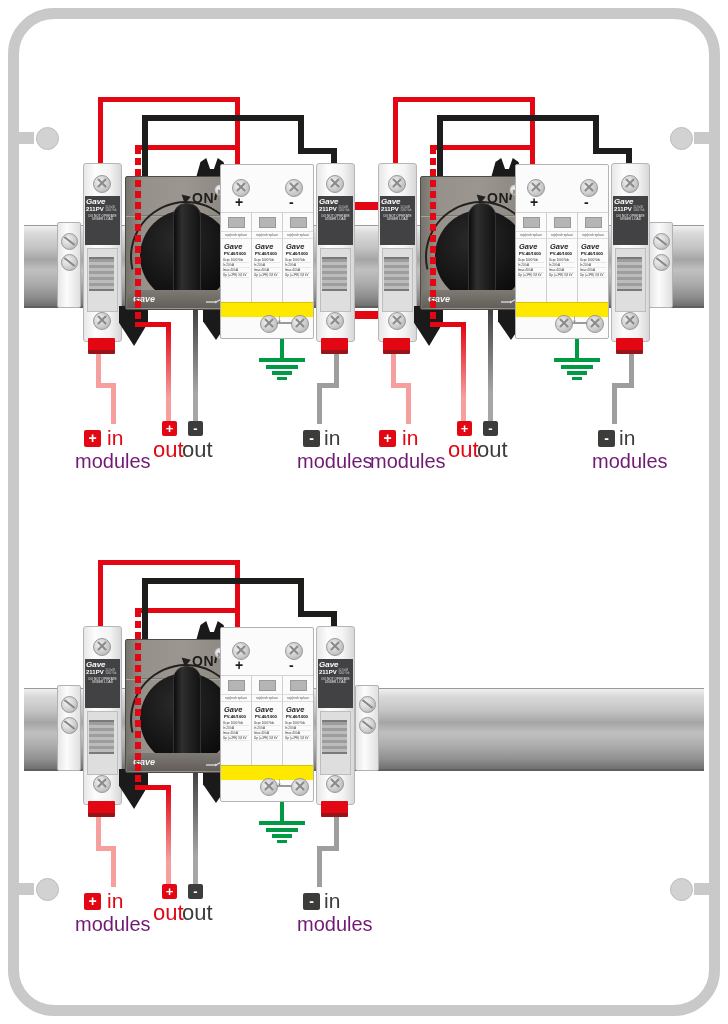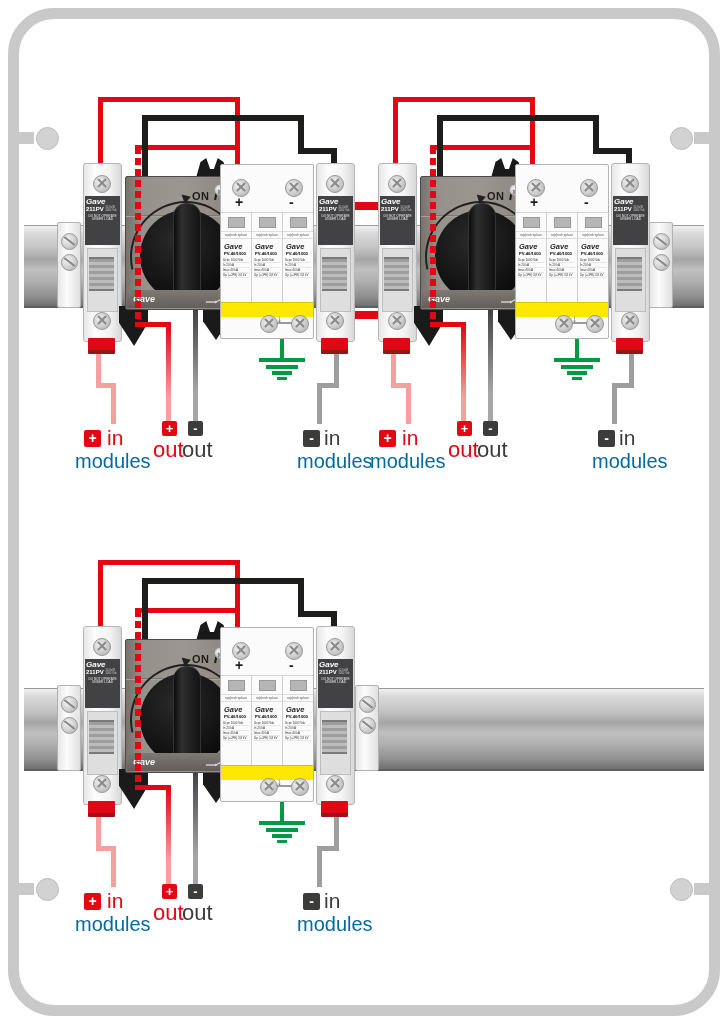--- a/index.html
+++ b/index.html
@@ -67,21 +67,21 @@
              clip-path:polygon(0 100%,14% 20%,32% 0,44% 55%,56% 55%,68% 0,86% 20%,100% 100%)}
   .sw-clip-b1{position:absolute;left:-6px;top:130px;width:29px;height:40px;background:#1a1a1a;
               clip-path:polygon(0 0,100% 0,100% 42%,52% 100%,0 42%)}
   .sw-clip-b2{position:absolute;left:78px;top:130px;width:26px;height:34px;background:#1a1a1a;
               clip-path:polygon(0 0,100% 0,100% 45%,50% 100%,0 45%)}
   .sw-knob{position:absolute;left:14px;top:33px;width:92px;height:92px;border-radius:50%;
            background:radial-gradient(circle at 40% 33%,#2a2a2a,#0d0d0d 72%)}
   .sw-handle{position:absolute;left:47px;top:26px;width:26px;height:100px;border-radius:13px;
              background:linear-gradient(90deg,#0c0c0c,#2f2f2f 30%,#121212);border:1px solid #333}
   .sw-tab{position:absolute;left:46px;top:113px;width:28px;height:11px;background:#e30613;border-bottom:3px solid #a00d12;border-radius:2px}
-  .sw-on{position:absolute;left:66px;top:13px;font-size:11px;font-weight:bold;color:#1d1d1b;letter-spacing:.5px}
+  .sw-on{position:absolute;left:66px;top:13px;font-size:14px;font-weight:bold;color:#1d1d1b;letter-spacing:.5px}
   .sw-tick{position:absolute;left:89px;top:13px;width:1.5px;height:10px;background:#1d1d1b;transform:rotate(10deg)}
   .sw-arc{position:absolute;left:4px;top:24px;width:108px;height:108px;border-radius:50%;
           border:2.5px solid rgba(0,0,0,0);border-left-color:#23211f;border-top-color:#23211f;transform:rotate(32deg)}
   .sw-arr{position:absolute;left:57px;top:16px;width:0;height:0;border-top:5px solid rgba(0,0,0,0);
           border-bottom:5px solid rgba(0,0,0,0);border-left:8px solid #23211f;transform:rotate(-18deg)}
   .sw-bar{position:absolute;left:1px;right:1px;bottom:1px;height:18px;display:flex;align-items:center;
           justify-content:space-between;padding:0 6px;background:linear-gradient(180deg,#7d7973,#635e59)}
   .sw-brand{color:#f3f3f3;font-weight:bold;font-style:italic;font-size:9px}
   .sw .screw.sm{width:10px;height:10px;left:88px;top:7px}
   
@@ -103,21 +103,21 @@
   .spd-yellow{position:absolute;left:0;top:137px;width:100%;height:14px;background:#ffe800;border-top:1px solid #d9c400}
   .spd-line{position:absolute;left:46px;top:157px;width:32px;height:1.5px;background:#9a9a9a}
   .spd-gnd{position:absolute;left:56px;top:148px;font-size:10px;color:#555}
   .spd .screw.b1{left:39px;top:150px}.spd .screw.b2{left:70px;top:150px}
   
   .sq{position:absolute;border-radius:2px;color:#fff;text-align:center;font-weight:bold;z-index:3}
   .sq.r{background:#e30613}.sq.d{background:#3c3c3b}
   .sq.big{width:17px;height:17px;font-size:14px;line-height:17px}
   .sq.sm2{width:15px;height:15px;font-size:13px;line-height:15px}
   .ltxt{position:absolute;z-index:3;white-space:nowrap}
-  .ltxt.r{color:#e30613}.ltxt.d{color:#3c3c3b}.ltxt.g{color:#0369a1}
+  .ltxt.r{color:#e30613}.ltxt.d{color:#3c3c3b}.ltxt.g{color:#701a75}
   .f21{font-size:21px}.f22{font-size:22px}.f20{font-size:20px}
 </style>
 </head>
 <body>
 
 <div id="stage">
   <div class="enc"></div>
   <div class="stem" style="left:16px;top:132px"></div>
   <div class="tab" style="left:36px;top:127px"></div>
   <div class="stem" style="left:694px;top:132px"></div>

